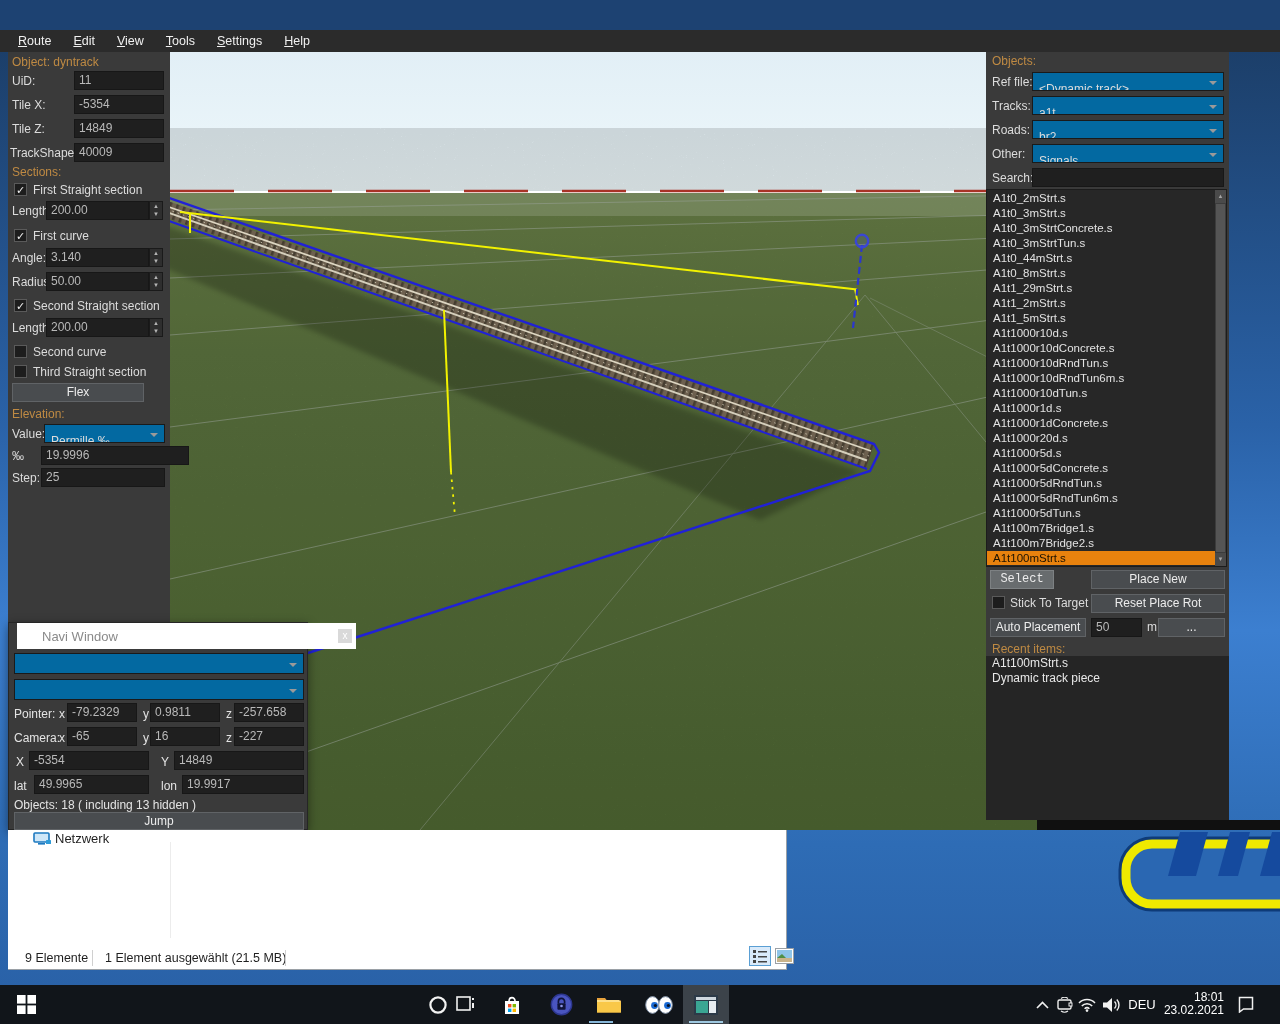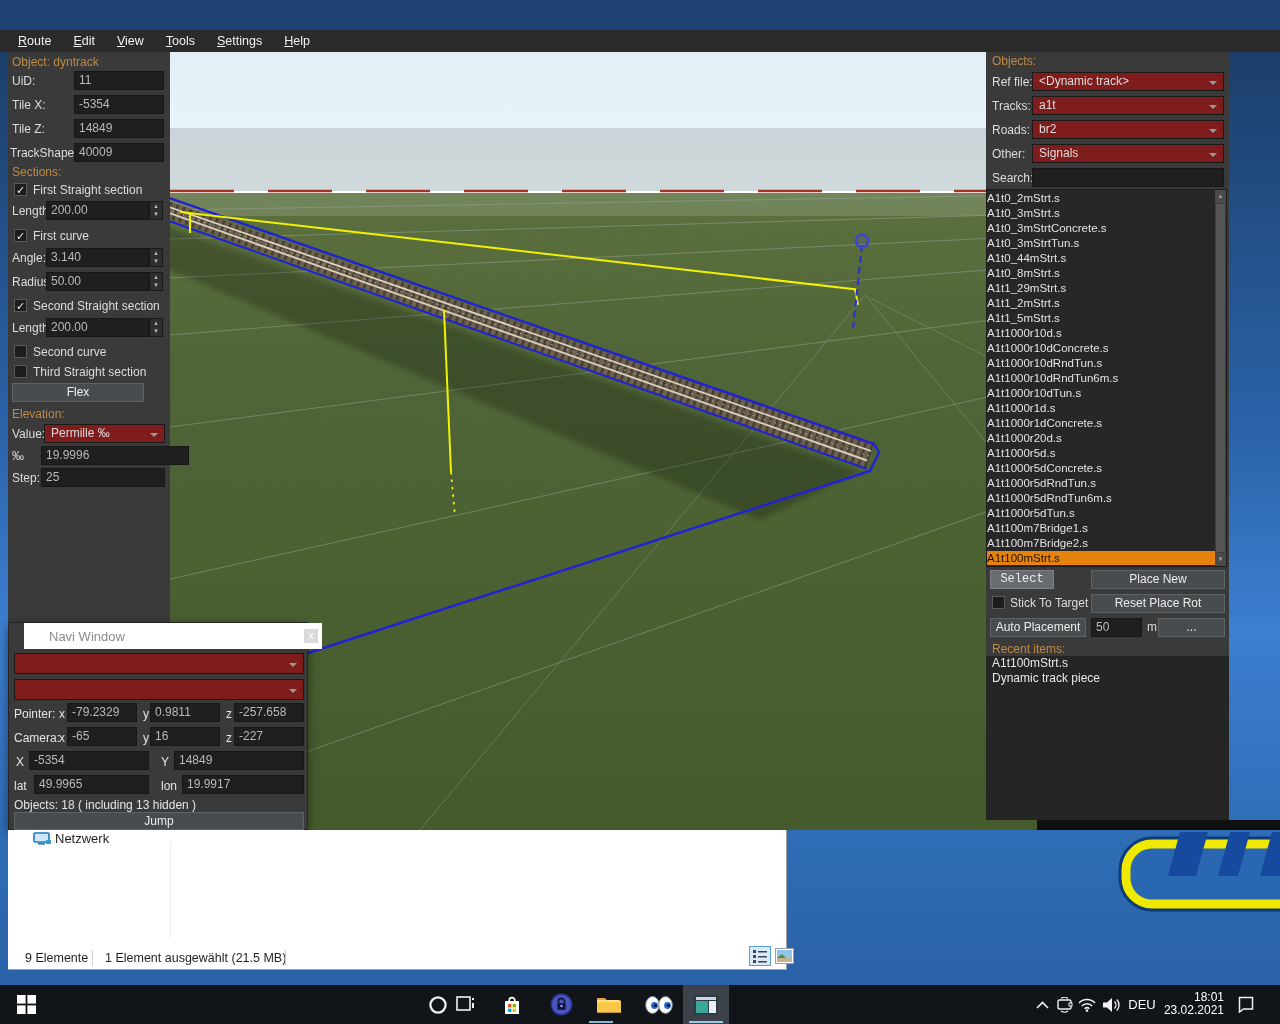--- a/index.html
+++ b/index.html
@@ -17,44 +17,44 @@
   u{text-decoration:underline;}
   
   .desktop{left:0;top:52px;width:1280px;height:933px;
     background:linear-gradient(180deg,#1c3f6a 0%,#2a62a8 40%,#3c7fd0 62%,#2e6cb5 85%,#2a62a8 100%);}
   
   .panel{background:#3a3a3a;}
   .hdr{color:#bf8a43;font-size:12px;white-space:nowrap;}
   .lbl{color:#dcdcdc;font-size:12px;white-space:nowrap;line-height:13px;}
   .field{background:#1f1f1f;border:1px solid #171717;color:#b9b9b9;font-size:12px;
     line-height:17px;padding:0 4px;overflow:hidden;white-space:nowrap;}
-  .combo{background:#7f1d1d;border:1px solid #1a1a1a;color:#dcdcdc;font-size:12px;
-    line-height:17px;padding:0 6px;overflow:hidden;white-space:nowrap;}
+  .combo{background:#0369a1;border:1px solid #1a1a1a;color:#dcdcdc;font-size:12px;
+    line-height:17px;padding:8px 6px;overflow:hidden;white-space:nowrap;}
   .caret{position:absolute;right:6px;top:8px;width:0;height:0;
     border-left:4px solid transparent;border-right:4px solid transparent;border-top:4px solid #9a9a9a;}
   .cb{width:13px;height:13px;background:#1d1d1d;border:1px solid #5a5a5a;color:#f0f0f0;
     font-size:11px;line-height:12px;text-align:center;}
   .btn{background:#494c4f;border:1px solid #606366;color:#ececec;font-size:12px;
     text-align:center;line-height:17px;}
   .btn.lit{background:#686c6e;border-color:#7d8183;font-family:Liberation Mono, monospace;}
   .spin{background:#2e2e2e;border:1px solid #1a1a1a;}
   .spin div{height:8px;color:#b5b5b5;font-size:6px;line-height:9px;text-align:center;}
   
   .list{background:#272727;border:1px solid #1c1c1c;overflow:hidden;}
-  .list .item{height:15px;line-height:15px;padding-left:0;font-size:11.5px;color:#e2e2e2;white-space:nowrap;}
+  .list .item{height:15px;line-height:15px;padding-left:6px;font-size:11.5px;color:#e2e2e2;white-space:nowrap;}
   .list .item.selected{background:#e8820e;color:#1c1200;}
   .sbar{position:absolute;right:0;top:0;width:11px;height:100%;background:#3c3c3c;}
   .sbar .sa{height:13px;background:#4a4a4a;color:#a5a5a5;font-size:6px;line-height:13px;text-align:center;}
   .sbar .sthumb{position:absolute;left:1px;right:1px;top:14px;bottom:14px;background:#555;}
   .recent{background:#252525;}
   .recent .item{height:15px;line-height:15px;padding-left:6px;font-size:12px;color:#e8e8e8;white-space:nowrap;}
   
   .navi{left:8px;top:622px;width:300px;height:208px;background:#3a3a3a;border:1px solid #262626;
     box-shadow:0 3px 10px rgba(0,0,0,.45);}
-  .navi .ntitle{position:absolute;left:15px;top:0;width:100%;height:26px;background:#fff;}
+  .navi .ntitle{position:absolute;left:8px;top:0;width:100%;height:26px;background:#fff;padding-left:41px;}
   .navi .ntitle span{position:absolute;left:25px;top:6px;color:#8a8a8a;font-size:13px;}
   .nclose{position:absolute;right:4px;top:6px;width:14px;height:14px;background:#d9d9d9;
     color:#fff;font-size:10px;line-height:13px;text-align:center;}
   .nlbl{color:#e4e4e4;font-size:12px;white-space:nowrap;}
   
   .explorer{left:8px;top:830px;width:779px;height:140px;background:#fff;
     border-right:1px solid #9aa0a6;border-bottom:1px solid #9aa0a6;}
   .explorer .etext{color:#1f1f1f;font-size:13px;white-space:nowrap;}
   .vline{background:#ececec;width:1px;}
   .sdiv{background:#d0d0d0;width:1px;height:16px;}

